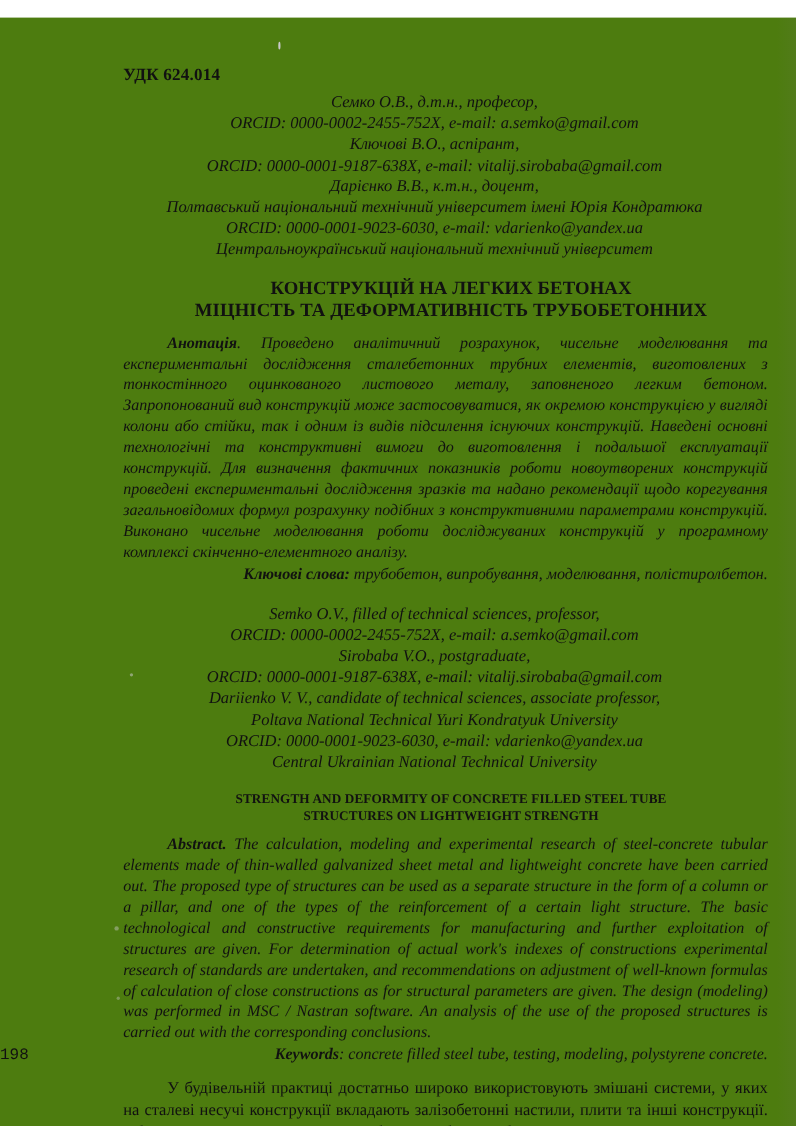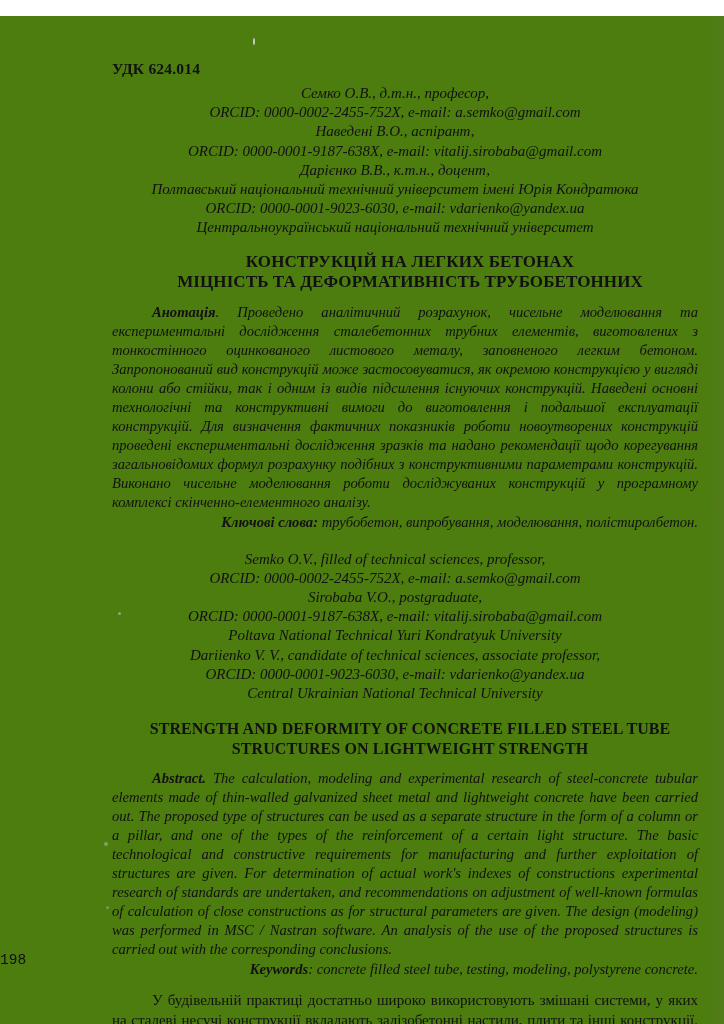--- a/index.html
+++ b/index.html
@@ -60,21 +60,21 @@
   .doc-title {
     text-align: center;
     font-weight: bold;
     font-size: 17px;
     line-height: 1.22;
     letter-spacing: .1px;
     width: 596px;
     margin: 14px 0 10px 0;
   }
   .doc-title.en {
-    font-size: 16px;
+    font-size: 12px;
     margin: 16px 0 11px 0;
   }
 
   .abstract {
     font-style: italic;
     font-size: 14.6px;
     line-height: 1.30;
     text-align: justify;
     text-justify: inter-word;
     margin: 0;
@@ -138,21 +138,21 @@
   <span class="speck s3"></span>
   <span class="speck s4"></span>
 
   <div class="content">
 
     <div class="udk">УДК 624.014</div>
 
     <div class="byline">
       <div>Семко О.В., д.т.н., професор,</div>
       <div>ORCID: 0000-0002-2455-752X, e-mail: a.semko@gmail.com</div>
-      <div>Наведені В.О., аспірант,</div>
+      <div>Ключові В.О., аспірант,</div>
       <div>ORCID: 0000-0001-9187-638X, e-mail: vitalij.sirobaba@gmail.com</div>
       <div>Дарієнко В.В., к.т.н., доцент,</div>
       <div>Полтавський національний технічний університет імені Юрія Кондратюка</div>
       <div>ORCID: 0000-0001-9023-6030, e-mail: vdarienko@yandex.ua</div>
       <div>Центральноукраїнський національний технічний університет</div>
     </div>
 
     <div class="doc-title">
       <div>КОНСТРУКЦІЙ НА ЛЕГКИХ БЕТОНАХ</div>
       <div>МІЦНІСТЬ ТА ДЕФОРМАТИВНІСТЬ ТРУБОБЕТОННИХ</div>
@@ -162,22 +162,22 @@
 
     <p class="keywords"><b>Ключові слова:</b><span> трубобетон, випробування, моделювання, полістиролбетон.</span></p>
 
     <div class="spacer-lg"></div>
 
     <div class="byline">
       <div>Semko O.V., filled of technical sciences, professor,</div>
       <div>ORCID: 0000-0002-2455-752X, e-mail: a.semko@gmail.com</div>
       <div>Sirobaba V.O., postgraduate,</div>
       <div>ORCID: 0000-0001-9187-638X, e-mail: vitalij.sirobaba@gmail.com</div>
+      <div>Dariienko V. V., candidate of technical sciences, associate professor,</div>
       <div>Poltava National Technical Yuri Kondratyuk University</div>
-      <div>Dariienko V. V., candidate of technical sciences, associate professor,</div>
       <div>ORCID: 0000-0001-9023-6030, e-mail: vdarienko@yandex.ua</div>
       <div>Central Ukrainian National Technical University</div>
     </div>
 
     <div class="doc-title en">
       <div>STRENGTH AND DEFORMITY OF CONCRETE FILLED STEEL TUBE</div>
       <div>STRUCTURES ON LIGHTWEIGHT STRENGTH</div>
     </div>
 
     <p class="abstract"><b>Abstract.</b><span> The calculation, modeling and experimental research of steel-concrete tubular elements made of thin-walled galvanized sheet metal and lightweight concrete have been carried out. The proposed type of structures can be used as a separate structure in the form of a column or a pillar, and one of the types of the reinforcement of a certain light structure. The basic technological and constructive requirements for manufacturing and further exploitation of structures are given. For determination of actual work's indexes of constructions experimental research of standards are undertaken, and recommendations on adjustment of well-known formulas of calculation of close constructions as for structural parameters are given. The design (modeling) was performed in MSC / Nastran software. An analysis of the use of the proposed structures is carried out with the corresponding conclusions.</span></p>

